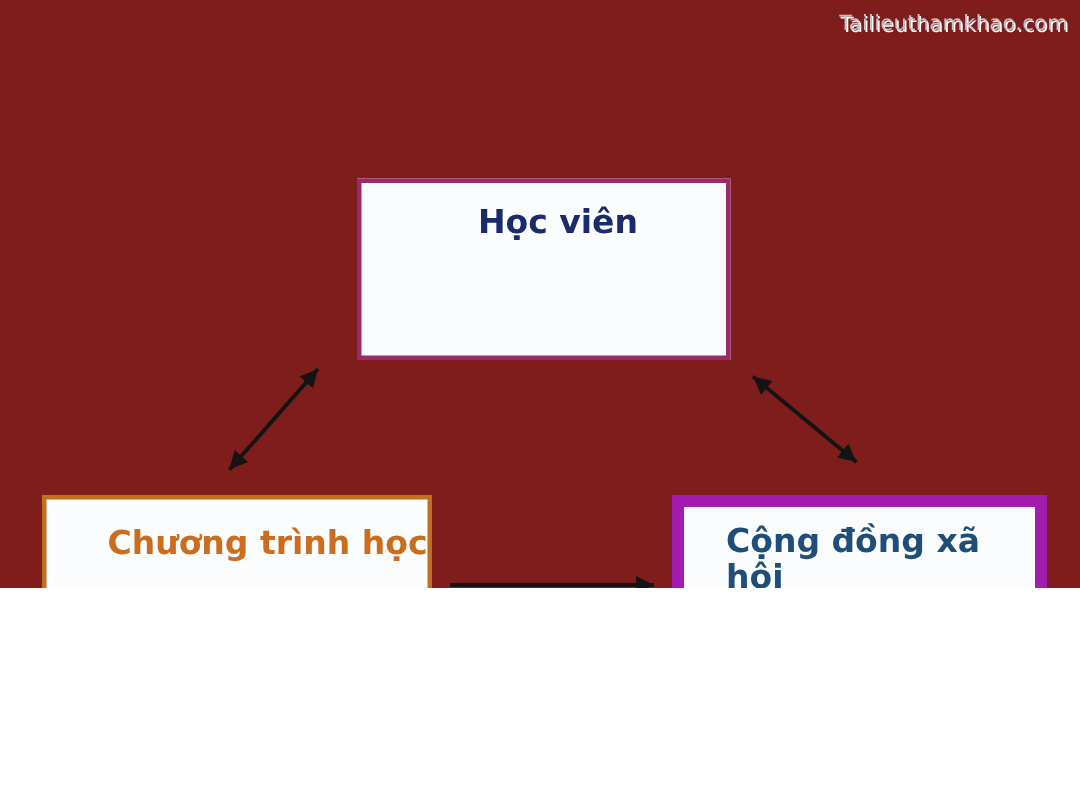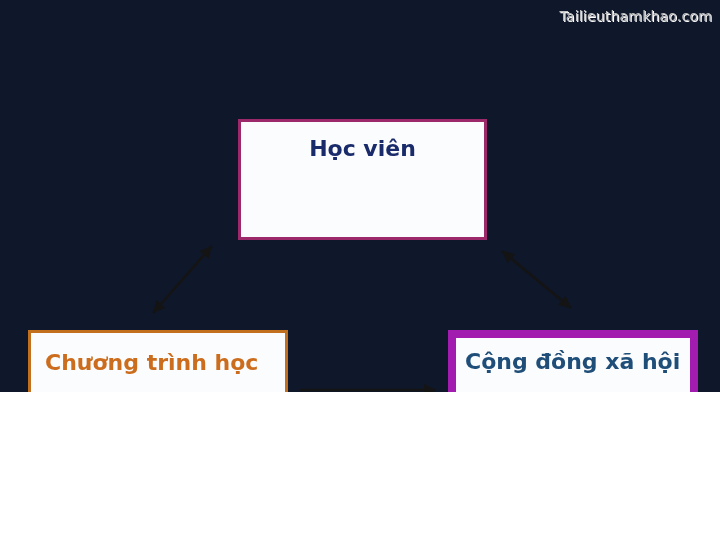--- a/index.html
+++ b/index.html
@@ -3,37 +3,38 @@
 <meta charset="utf-8">
 <style>
   html, body {
     margin: 0;
     padding: 0;
   }
   .slide {
     position: relative;
     width: 720px;
     height: 392px;
-    background: #0f172a;
+    background: #7f1d1d;
     overflow: hidden;
     font-family: "DejaVu Sans", "Liberation Sans", sans-serif;
   }
   .watermark {
     position: absolute;
     top: 8px;
     right: 8px;
     font-size: 14px;
     color: #c2c2c4;
     text-shadow: 1px 1px 0 #ffffff;
     letter-spacing: 0.2px;
   }
   .node {
     position: absolute;
     box-sizing: border-box;
     background: #fbfcfd;
+    padding-left: 19px;
   }
   .node-label {
     display: block;
     font-weight: bold;
     font-size: 22px;
     line-height: 1.1;
   }
   .node-hoc-vien {
     left: 238px;
     top: 119px;
@@ -48,21 +49,21 @@
   }
   .node-chuong-trinh-hoc {
     left: 28px;
     top: 330px;
     width: 260px;
     height: 120px;
     border: 3px solid #c26f1e;
   }
   .node-chuong-trinh-hoc .node-label {
     color: #cc6d1e;
-    text-align: left;
+    text-align: right;
     padding-top: 18px;
     padding-left: 14px;
   }
   .node-cong-dong-xa-hoi {
     left: 448px;
     top: 330px;
     width: 250px;
     height: 126px;
     border: 8px solid #a21caf;
   }

